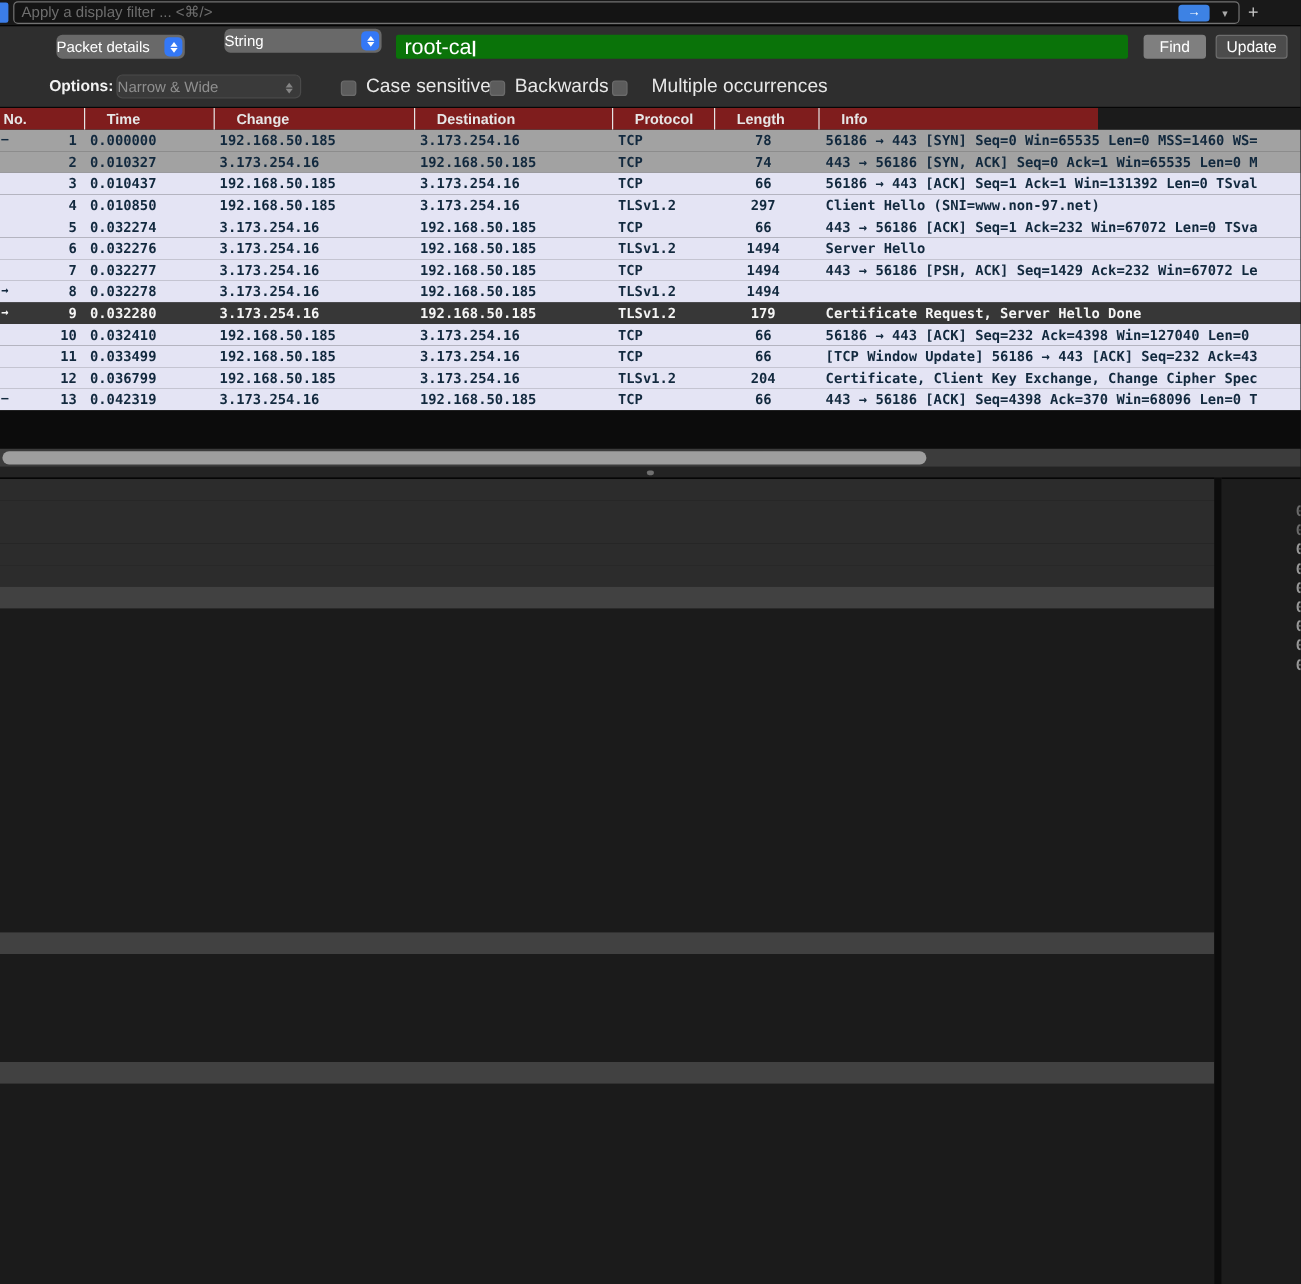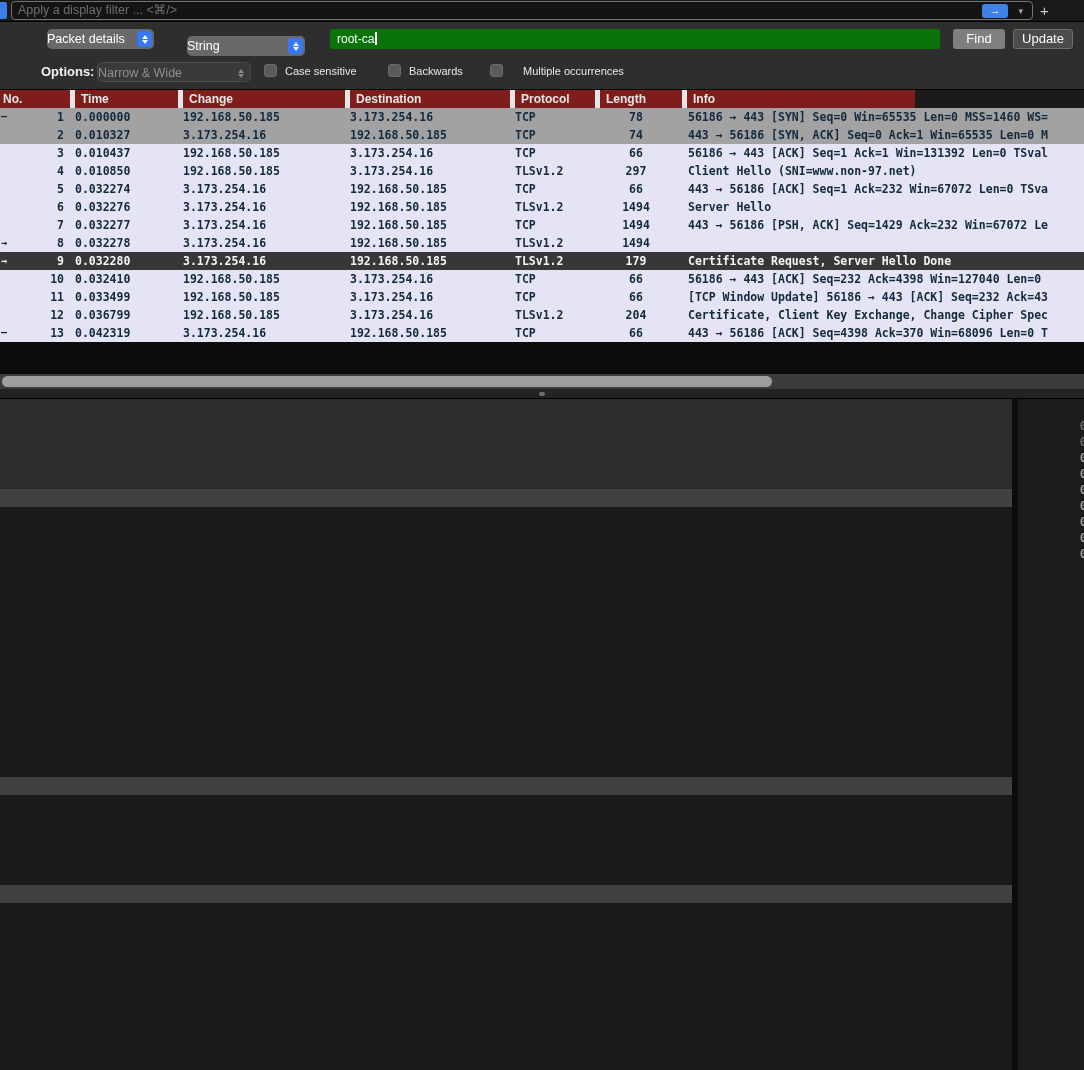--- a/index.html
+++ b/index.html
@@ -20,42 +20,42 @@
   
   .find-bar { position:absolute; left:0; top:22px; width:1084px; height:68px; background:#2e2e2e; border-bottom:1px solid #060606; }
   .mac-select { position:absolute; height:20px; background:#696969; border-radius:5px; color:#fff;
                 font-size:12.5px; line-height:20px; }
   .stepper { position:absolute; right:2px; top:2px; width:15px; height:16px; background:#3478f6; border-radius:4px;
              display:flex; flex-direction:column; align-items:center; justify-content:center; gap:1px; }
   .stepper i { display:block; width:0; height:0; border-left:3px solid transparent; border-right:3px solid transparent; }
   .stepper .up { border-bottom:4px solid #fff; }
   .stepper .dn { border-top:4px solid #fff; }
   .sel-in   { left:47px;  top:7px; width:107px; }
-  .sel-type { left:187px; top:14px; width:118px; }
+  .sel-type { left:187px; top:2px; width:131px; }
   .sel-charset { left:97px; top:40px; width:154px; background:#3a3a3a; border:1px solid #4a4a4a; color:#8f8f8f; }
   .sel-charset .stepper { background:transparent; }
   .sel-charset .stepper .up { border-bottom-color:#858585; }
   .sel-charset .stepper .dn { border-top-color:#858585; }
   .search-input { position:absolute; left:330px; top:7px; width:610px; height:20px; background:#0a7309;
-                  border-radius:2px; color:#fff; font-size:12px; line-height:20px; padding-left:7px; }
+                  border-radius:2px; color:#fff; font-size:18px; line-height:20px; padding-left:7px; }
   .caret-bar { display:inline-block; width:2px; height:13px; background:#fff; vertical-align:-2px; margin-left:1px; }
   .find-btn { position:absolute; left:953px; top:7px; width:52px; height:20px; background:#7f7f7f; border-radius:3px;
               color:#fff; text-align:center; line-height:20px; font-size:13px; }
   .cancel-btn { position:absolute; left:1013px; top:7px; width:60px; height:20px; background:#4c4c4c;
                 border:1px solid #6e6e6e; border-radius:3px; color:#fff; text-align:center; line-height:18px; font-size:13px; }
   .options-label { position:absolute; left:41px; top:41px; color:#f2f2f2; font-weight:bold; font-size:13px; line-height:18px; }
-  .chk { position:absolute; top:42px; display:flex; align-items:center; gap:8px; color:#e8e8e8; font-size:11px; }
+  .chk { position:absolute; top:42px; display:flex; align-items:center; gap:8px; color:#e8e8e8; font-size:16px;margin-left:20px; }
   .chk .box { width:13px; height:13px; background:#5c5c5c; border:1px solid #6b6b6b; border-radius:3px; }
   .chk-case { left:264px; } .chk-back { left:388px; } .chk-multi { left:490px;gap:20px; }
 
   
   .plist-header { position:absolute; left:0; top:90px; width:915px; height:18px; background:#7f1d1d;
                   display:grid; grid-template-columns:70px 108px 167px 165px 85px 87px auto;
                   color:#e6e6e6; font-size:12px; font-weight:bold; line-height:18px; }
-  .plist-header .hc { padding-left:6px; border-left:5px solid #e5e5e5; overflow:hidden; white-space:pre; }
+  .plist-header .hc { padding-left:18px; border-left:1px solid #e5e5e5; overflow:hidden; white-space:pre; }
   .plist-header .hc:first-child { border-left:none; padding-left:3px; }
   .plist-rows { position:absolute; left:0; top:108px; width:1084px; height:234px; overflow:hidden; }
   .prow { display:grid; grid-template-columns:14px 56px 108px 167px 165px 85px 87px auto; height:18px; line-height:18px;
           font-family:"DejaVu Sans Mono","Liberation Mono",monospace; font-size:11.5px; font-weight:bold;
           background:#e4e4f4; color:#12293e; }
   .prow.gray { background:#a2a2a2; }
   .prow.seldark { background:#373737; color:#f5f5f5; }
   .prow .c { overflow:hidden; white-space:pre; }
   .prow .mark { padding-left:1px; font-size:10px; }
   .prow .no { text-align:right; padding-right:6px; }

